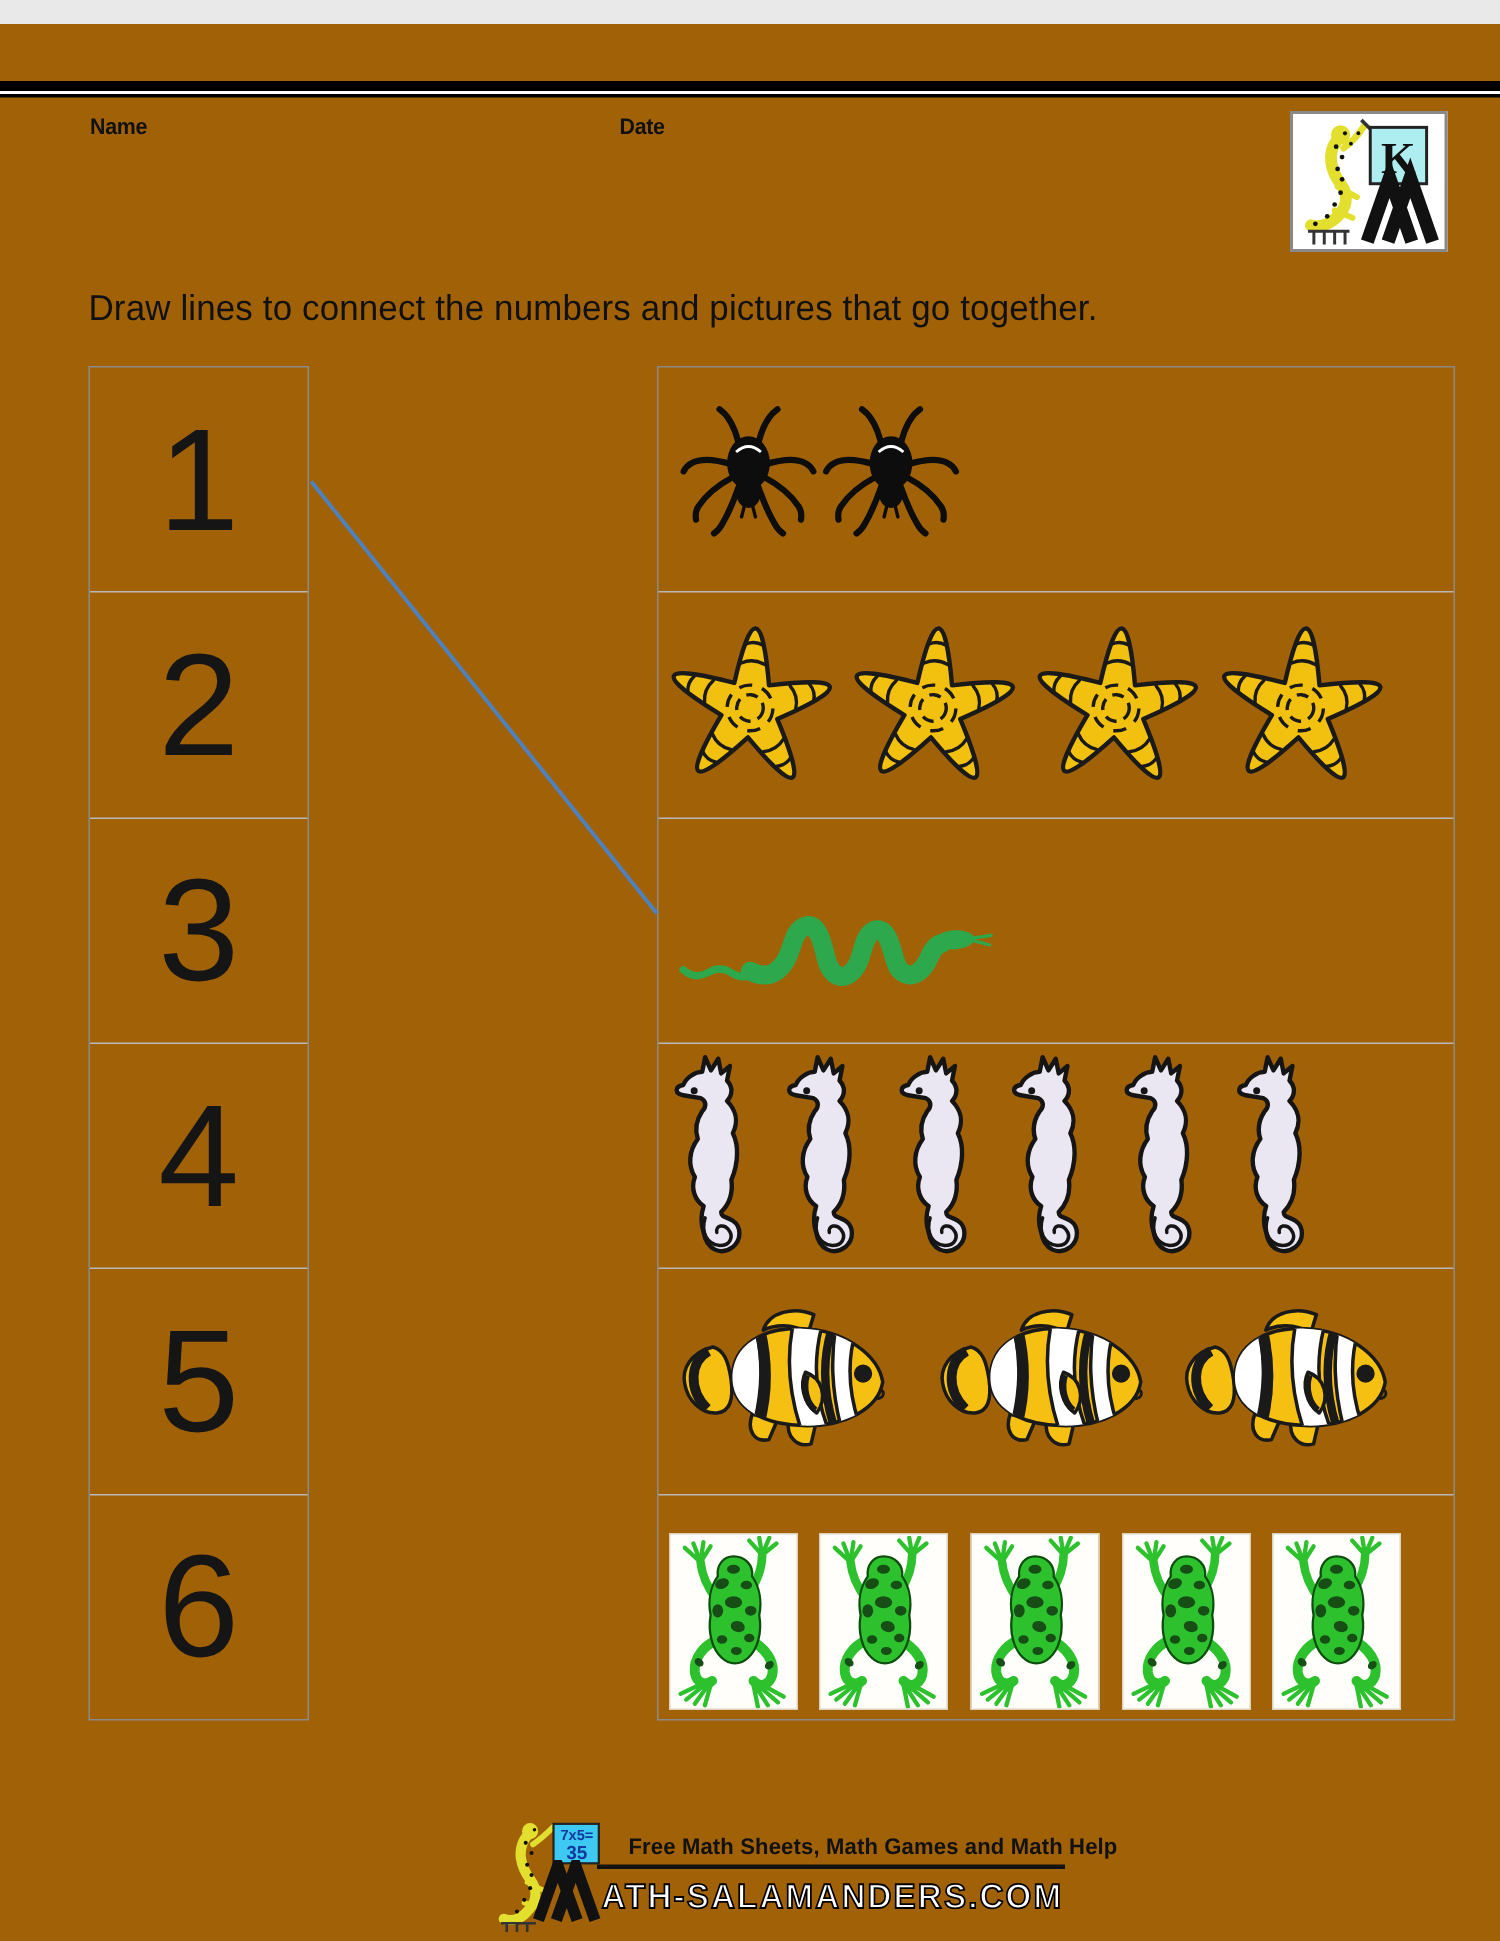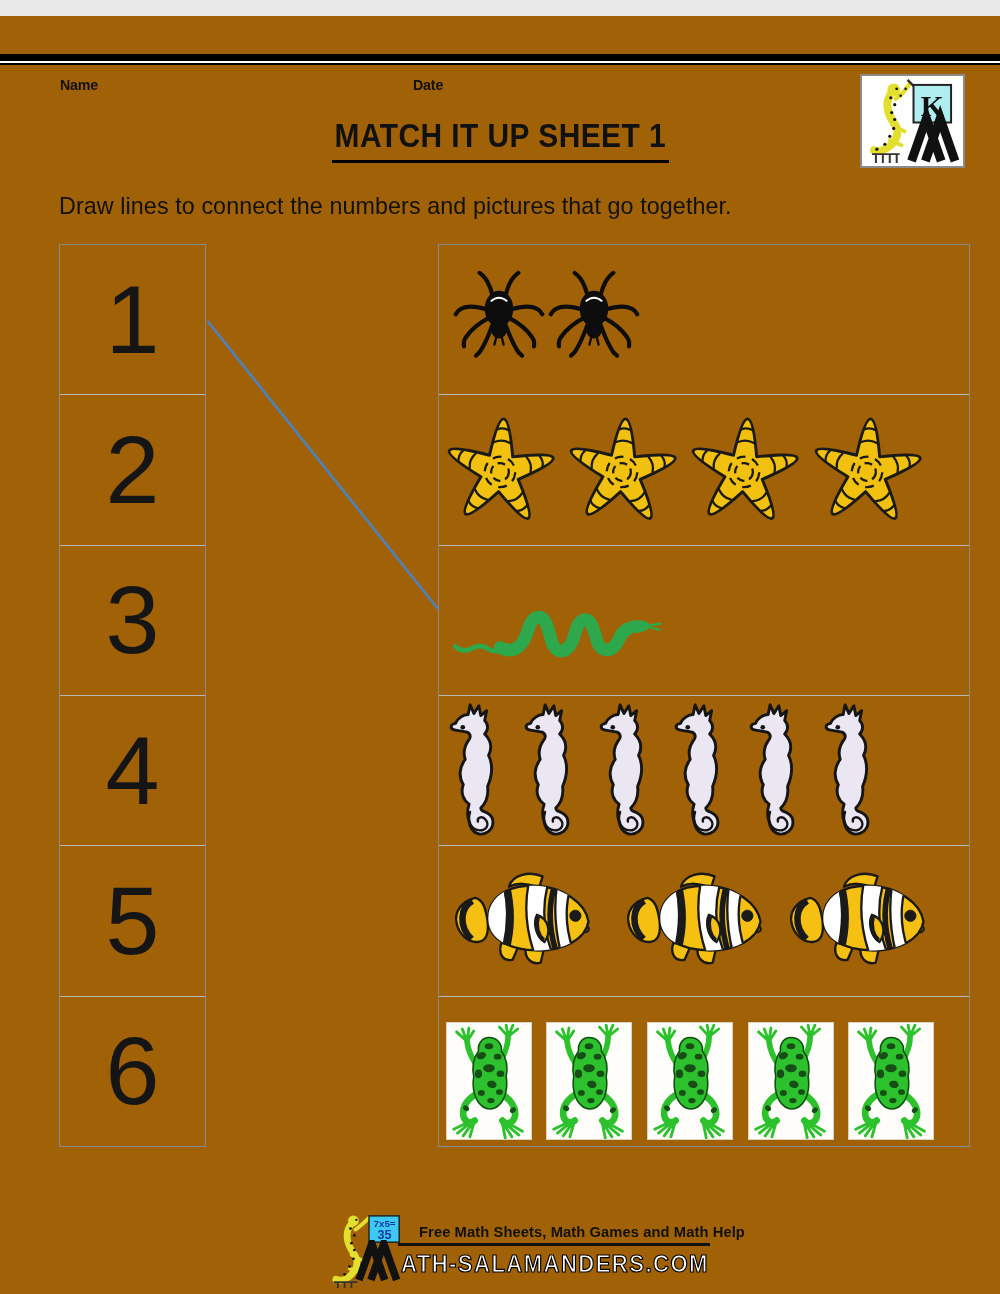--- a/index.html
+++ b/index.html
@@ -201,23 +201,20 @@
         </g>
         <path d="M44 3 L54 13" stroke="#333" stroke-width="2.5"></path>
         <path d="M8 78 h28 M12 78 v9 M19 78 v9 M26 78 v9 M33 78 v9" stroke="#333" stroke-width="2" fill="none"></path>
       </g>
       <rect x="50" y="8" width="38" height="38" fill="#AEEEF0" stroke="#222" stroke-width="2"></rect>
       <text x="69" y="39" text-anchor="middle" font-family="Liberation Serif, serif" font-size="30" font-weight="bold" fill="#111">K</text>
       <path d="M48 85 L63 42 L78 85 M62 85 L77 42 L92 85" fill="none" stroke="#111" stroke-width="9"></path>
     </svg>
   </div>
 
-  <div class="title-wrap">
-    <span class="title-text">MATCH IT UP SHEET 1</span>
-  </div>
 
   <div class="instructions">Draw lines to connect the numbers and pictures that go together.</div>
 
   <div class="num-col">
     <div class="num-cell">1</div>
     <div class="num-cell">2</div>
     <div class="num-cell">3</div>
     <div class="num-cell">4</div>
     <div class="num-cell">5</div>
     <div class="num-cell">6</div>

